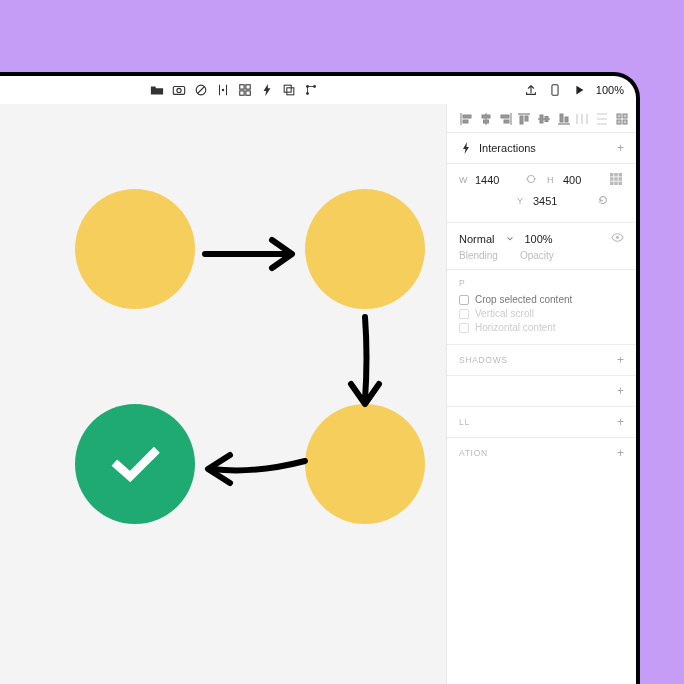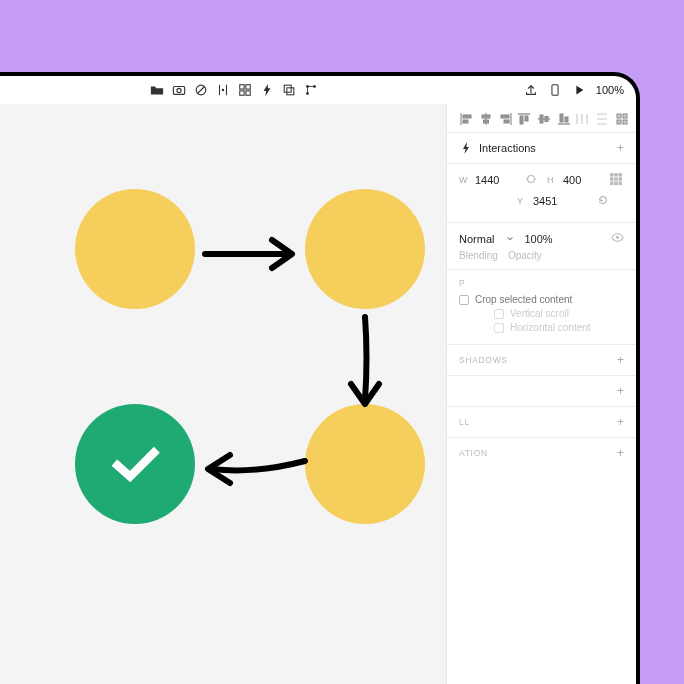--- a/index.html
+++ b/index.html
@@ -100,21 +100,21 @@
   .blend-row { display:flex; align-items:center; gap:10px; }
   .blend-val { color:#222; font-size:11px; display:flex; align-items:center; gap:12px; }
   .opa-val { color:#222; font-size:11px; }
   .sub-labels { display:flex; gap:10px; margin-top:4px;}
   .sub-labels span { color:#bcbcbc; font-size:10px; }
   .eye { margin-left:auto; color:#bbb; }
 
   .chk-row { display:flex; align-items:center; gap:6px; margin:3px 0; color:#777; font-size:10px;}
   .chk { width:10px; height:10px; border:1px solid #bbb; border-radius:2px; }
   .chk.dis { border-color:#ddd; }
-  .chk-row.dis { color:#ccc;margin-left:35px; }
+  .chk-row.dis { color:#ccc; }
 
   .section-title { color:#bbb; font-size:8.5px; letter-spacing:0.08em; }
   .trunc { color:#bbb; }
 
   .statusbar {
     height: 24px;
     border-top: 1px solid #e7e7e7;
     display:flex; align-items:center; justify-content:flex-end;
     gap:10px; padding: 0 10px; color:#888; font-size:10px;
   }
@@ -358,21 +358,21 @@
               </svg>
           </span>
           <span class="opa-val">100%</span>
           <span class="eye"><svg width="13" height="13" viewBox="0 0 14 14">
                 <path d="M1 7s2-4 6-4 6 4 6 4-2 4-6 4-6-4-6-4z" fill="none" stroke="#bbb" stroke-width="1.1"></path>
                 <circle cx="7" cy="7" r="1.6" fill="#bbb"></circle>
               </svg></span>
         </div>
         <div class="sub-labels">
           <span>Blending</span>
-          <span style="">Opacity</span>
+          <span style="margin-left:12px">Opacity</span>
         </div>
       </div>
 
       <div class="section">
         <div class="section-title trunc" style="margin-bottom:6px;">P</div>
         <div class="chk-row">
             <span class="chk"></span>
             <span>Crop selected content</span>
           </div>
         <div class="chk-row dis">

